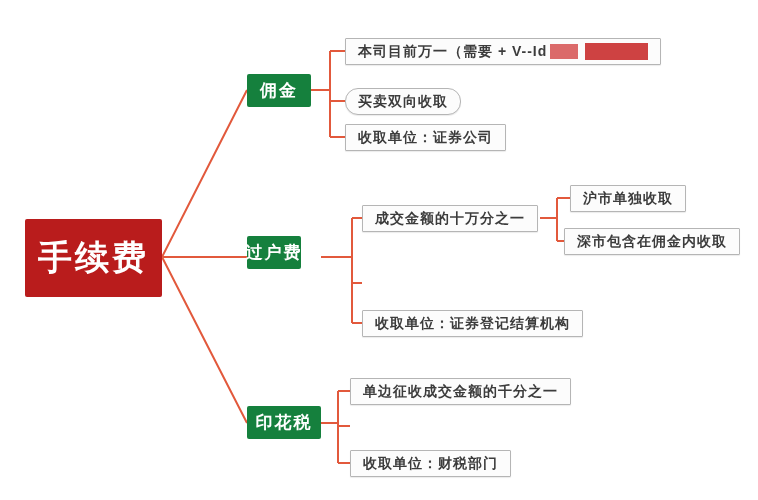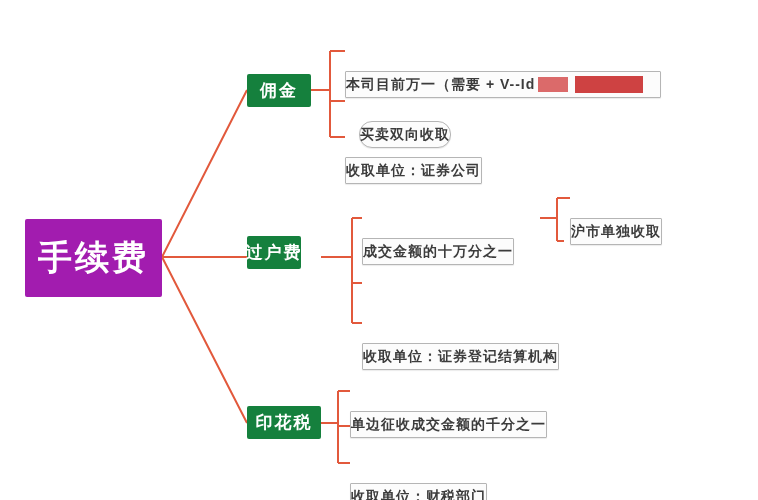--- a/index.html
+++ b/index.html
@@ -3,39 +3,38 @@
 <meta charset="utf-8">
 <style>
   html,body{margin:0;padding:0;background:#ffffff;}
   body{font-family:"Liberation Sans","DejaVu Sans",sans-serif;}
   .canvas{position:relative;width:758px;height:500px;background:#ffffff;overflow:hidden;}
   .connectors{position:absolute;left:0;top:0;width:758px;height:500px;z-index:0;}
   .connector{stroke:#e2593c;stroke-width:2;fill:none;}
   .node{position:absolute;z-index:1;box-sizing:border-box;white-space:nowrap;}
   .root-node{
     left:25px;top:219px;width:137px;height:78px;
-    background:#a21caf;color:#ffffff;font-size:34px;font-weight:700;letter-spacing:3px;
+    background:#b91c1c;color:#ffffff;font-size:34px;font-weight:700;letter-spacing:3px;
     display:flex;align-items:center;justify-content:center;border-radius:2px;
   }
   .branch-node{
     height:33px;background:#15803d;color:#ffffff;font-size:17px;font-weight:700;letter-spacing:2px;
     display:flex;align-items:center;justify-content:center;border-radius:2px;
   }
   .branch-commission{left:247px;top:74px;width:64px;}
   .branch-transfer{left:247px;top:236px;width:54px;}
   .branch-stamp{left:247px;top:406px;width:74px;}
   .leaf-node{
     height:27px;background:#fcfcfc;border:1px solid #b5b5b5;color:#3c3c3c;
     font-size:14px;font-weight:600;letter-spacing:1px;
-    display:flex;align-items:center;padding:0 0;border-radius:1px;
+    display:flex;align-items:center;padding:0 12px;border-radius:1px;
     box-shadow:0 1px 1px rgba(0,0,0,0.08);
-    margin-top:33px;
   }
   .leaf-c1{left:345px;top:38px;width:316px;}
-  .leaf-c2{left:359px;top:88px;border-radius:13px;}
+  .leaf-c2{left:345px;top:88px;border-radius:13px;}
   .leaf-c3{left:345px;top:124px;text-align:center;}
   .leaf-t1{left:362px;top:205px;}
   .leaf-t1a{left:570px;top:185px;}
   .leaf-t1b{left:564px;top:228px;}
   .leaf-t2{left:362px;top:270px;}
   .leaf-t3{left:362px;top:310px;}
   .leaf-s1{left:350px;top:378px;}
   .leaf-s2{left:350px;top:413px;}
   .leaf-s3{left:350px;top:450px;}
   .redact{display:inline-block;height:15px;vertical-align:middle;}
@@ -64,20 +63,21 @@
     <span class="redact redact-1"></span>
     <span class="redact redact-2"></span>
   </div>
   <div class="node leaf-node leaf-c2">买卖双向收取</div>
   <div class="node leaf-node leaf-c3">收取单位：证券公司</div>
 
   <div class="node branch-node branch-transfer">过户费</div>
 
   <div class="node leaf-node leaf-t1">成交金额的十万分之一</div>
   <div class="node leaf-node leaf-t1a">沪市单独收取</div>
+  <div class="node leaf-node leaf-t1b">深市包含在佣金内收取</div>
   <div class="node leaf-node leaf-t3">收取单位：证券登记结算机构</div>
 
   <div class="node branch-node branch-stamp">印花税</div>
 
   <div class="node leaf-node leaf-s1">单边征收成交金额的千分之一</div>
   <div class="node leaf-node leaf-s3">收取单位：财税部门</div>
 
 </div>
 
 </body></html>

